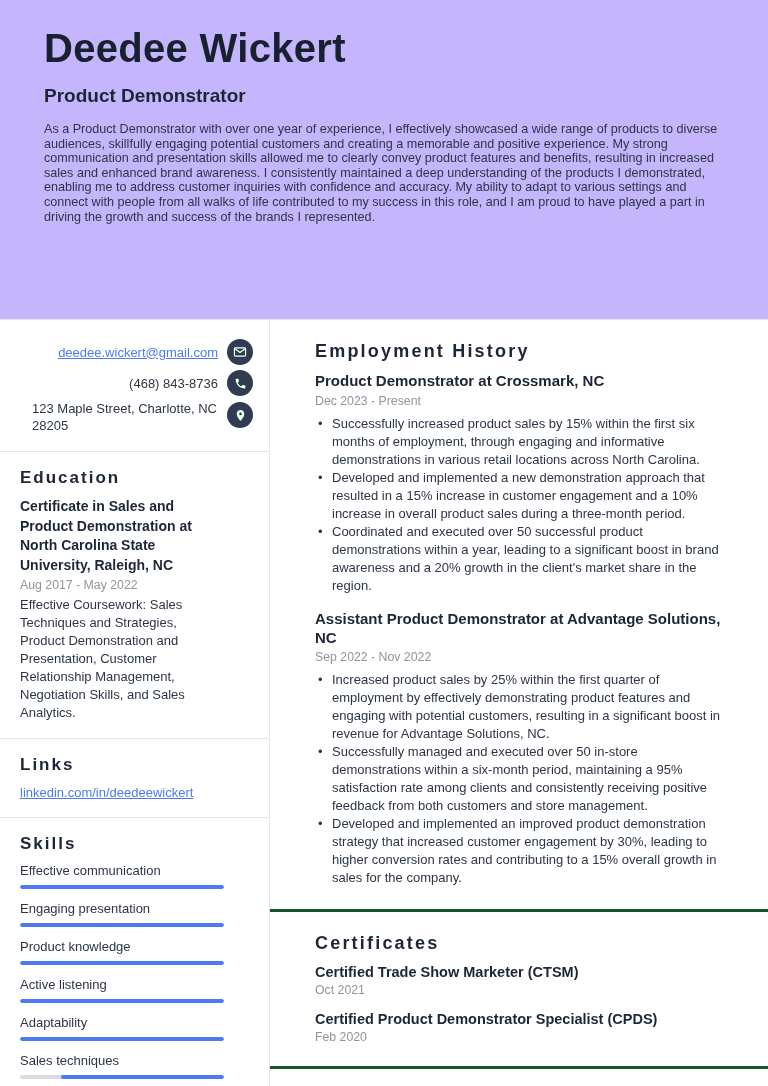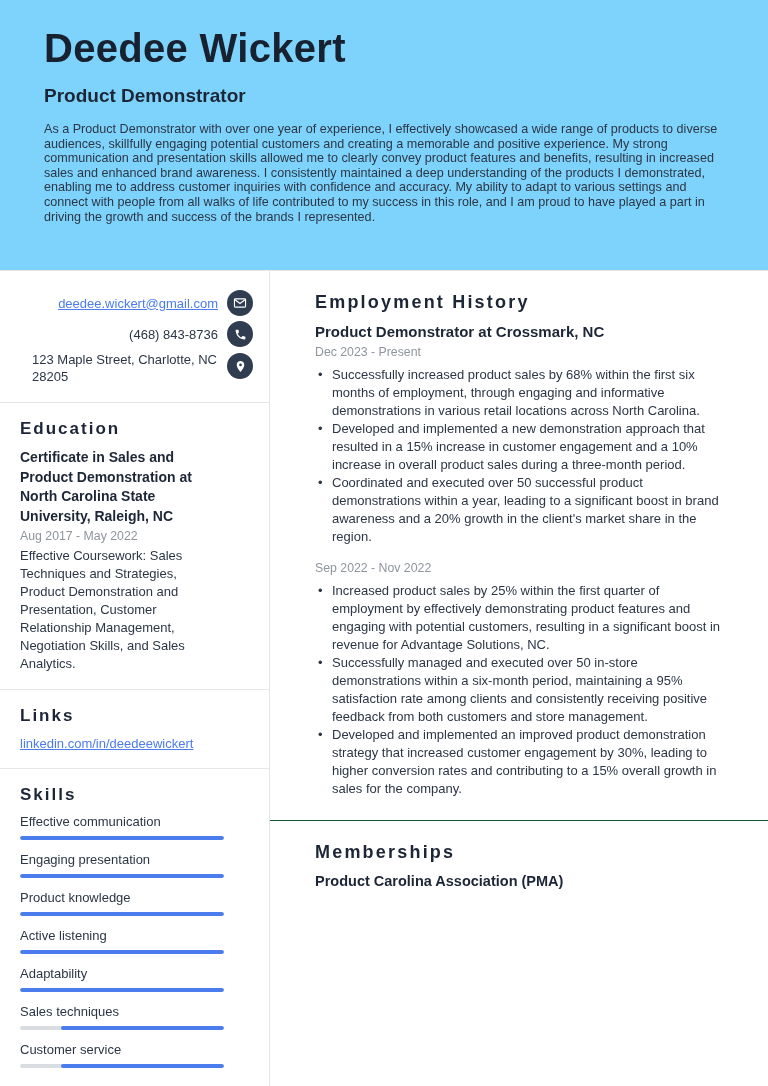--- a/index.html
+++ b/index.html
@@ -8,21 +8,21 @@
     height:1086px;
     font-family:"Liberation Sans", sans-serif;
     background:#ffffff;
     color:#2e3847;
     overflow:hidden;
   }
   .page { width:768px; height:1086px; display:flex; flex-direction:column; }
 
   
   .header {
-    height:271px; background:#7dd3fc;
+    height:320px; background:#c4b5fd;
     border-bottom:1px solid #e6e6e6;
     padding:26px 45px 0 44px;
     flex:0 0 auto;
   }
   .name { font-size:40px; font-weight:700; letter-spacing:.3px; color:#17212f; line-height:1.1; }
   .job-title { font-size:19px; font-weight:700; color:#1c2636; margin-top:15px; }
   .summary { font-size:12.6px; line-height:14.6px; color:#2c3645; margin-top:15px; }
 
   
   .body-row { flex:1 1 auto; display:flex; min-height:0; }
@@ -65,21 +65,21 @@
   .skill-bar {
     position:relative; height:4px; border-radius:2px;
     background:#d9dde2; overflow:hidden;
   }
   .skill-fill {
     position:absolute; right:0; top:0; height:4px;
     background:#4a7cee; border-radius:2px;
   }
 
   
-  .main-block { padding:21px 38px 22px 45px; border-bottom:1px solid #14532d; }
+  .main-block { padding:21px 38px 22px 45px; border-bottom:3px solid #14532d; }
   .main-block:last-child { border-bottom:none; flex:1 1 auto; }
   .main-heading {
     font-size:18px; font-weight:700; letter-spacing:2.2px;
     color:#1c2636; margin-bottom:10px;
   }
   .job { margin-bottom:15px; }
   .job:last-child { margin-bottom:0; }
   .job-name { font-size:15px; font-weight:700; color:#1c2636; line-height:1.25; }
   .job-dates { font-size:12.3px; color:#8f959d; margin:3px 0 7px; }
   .bullets { list-style:none; }
@@ -204,36 +204,48 @@
 
     <div class="main">
 
       <div class="main-block">
         <div class="main-heading">Employment History</div>
 
         <div class="job">
           <div class="job-name">Product Demonstrator at Crossmark, NC</div>
           <div class="job-dates">Dec 2023 - Present</div>
           <ul class="bullets">
-            <li>Successfully increased product sales by 68% within the first six months of employment, through engaging and informative demonstrations in various retail locations across North Carolina.</li>
+            <li>Successfully increased product sales by 15% within the first six months of employment, through engaging and informative demonstrations in various retail locations across North Carolina.</li>
             <li>Developed and implemented a new demonstration approach that resulted in a 15% increase in customer engagement and a 10% increase in overall product sales during a three-month period.</li>
             <li>Coordinated and executed over 50 successful product demonstrations within a year, leading to a significant boost in brand awareness and a 20% growth in the client's market share in the region.</li>
           </ul>
         </div>
 
         <div class="job">
+          <div class="job-name">Assistant Product Demonstrator at Advantage Solutions, NC</div>
           <div class="job-dates">Sep 2022 - Nov 2022</div>
           <ul class="bullets">
             <li>Increased product sales by 25% within the first quarter of employment by effectively demonstrating product features and engaging with potential customers, resulting in a significant boost in revenue for Advantage Solutions, NC.</li>
             <li>Successfully managed and executed over 50 in-store demonstrations within a six-month period, maintaining a 95% satisfaction rate among clients and consistently receiving positive feedback from both customers and store management.</li>
             <li>Developed and implemented an improved product demonstration strategy that increased customer engagement by 30%, leading to higher conversion rates and contributing to a 15% overall growth in sales for the company.</li>
           </ul>
         </div>
       </div>
 
+      <div class="main-block">
+        <div class="main-heading">Certificates</div>
+        <div class="cert-item">
+          <div class="cert-title">Certified Trade Show Marketer (CTSM)</div>
+          <div class="cert-date">Oct 2021</div>
+        </div>
+        <div class="cert-item">
+          <div class="cert-title">Certified Product Demonstrator Specialist (CPDS)</div>
+          <div class="cert-date">Feb 2020</div>
+        </div>
+      </div>
 
       <div class="main-block">
         <div class="main-heading">Memberships</div>
         <div class="member-item">Product Carolina Association (PMA)</div>
 
       </div>
 
     </div>
   </div>
 </div>

